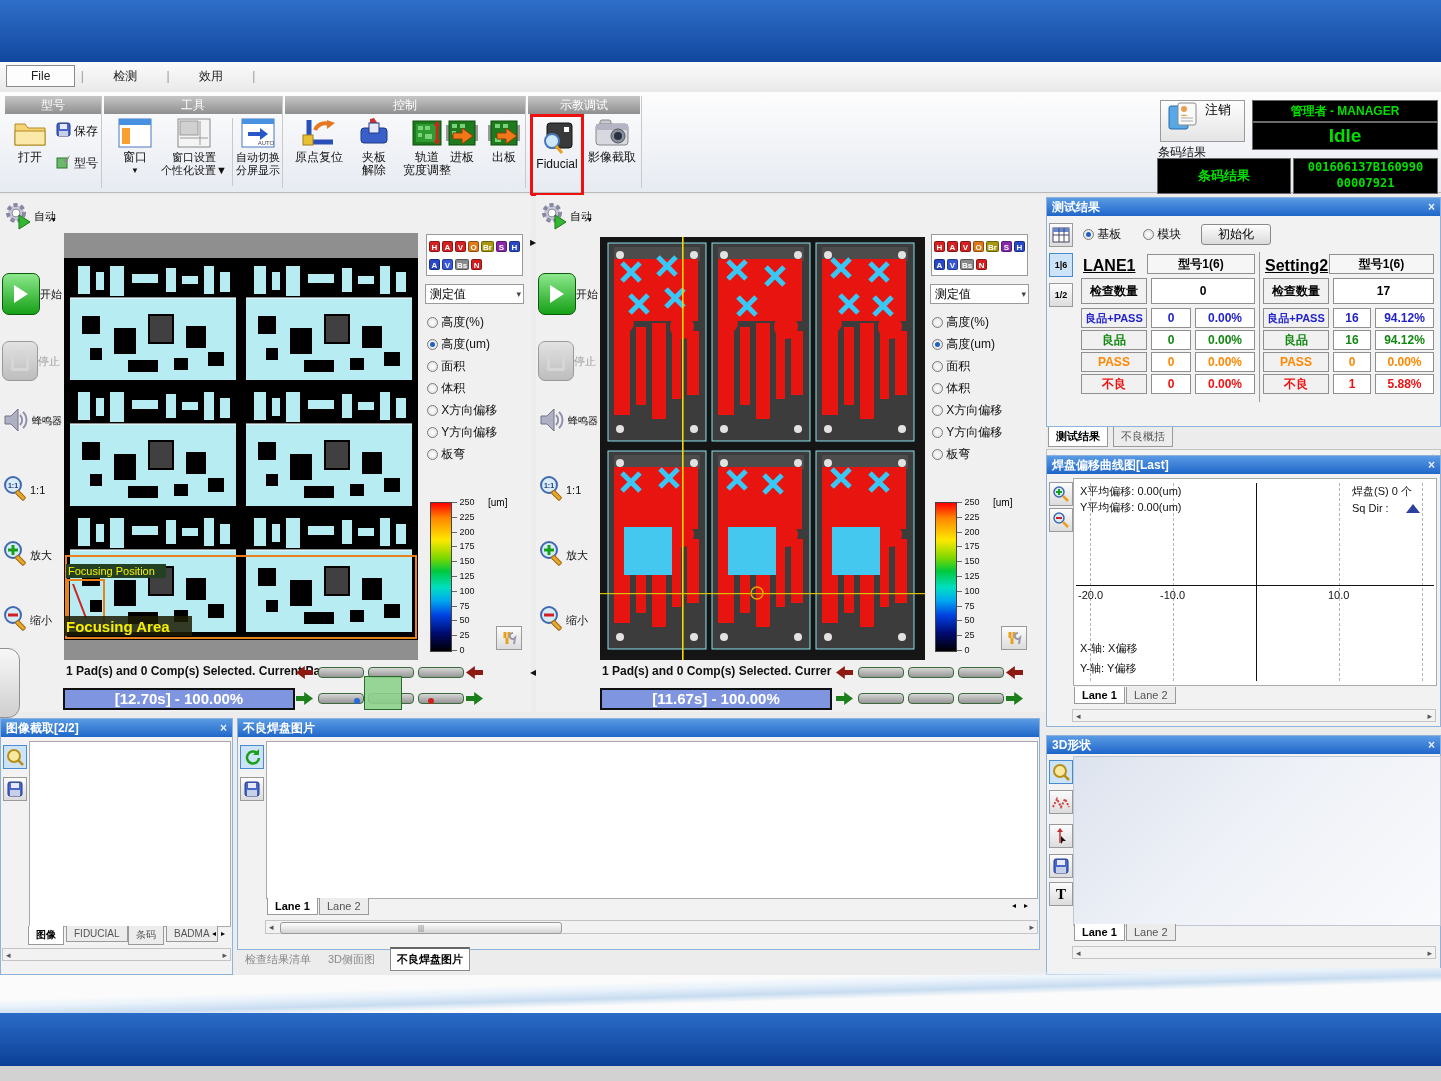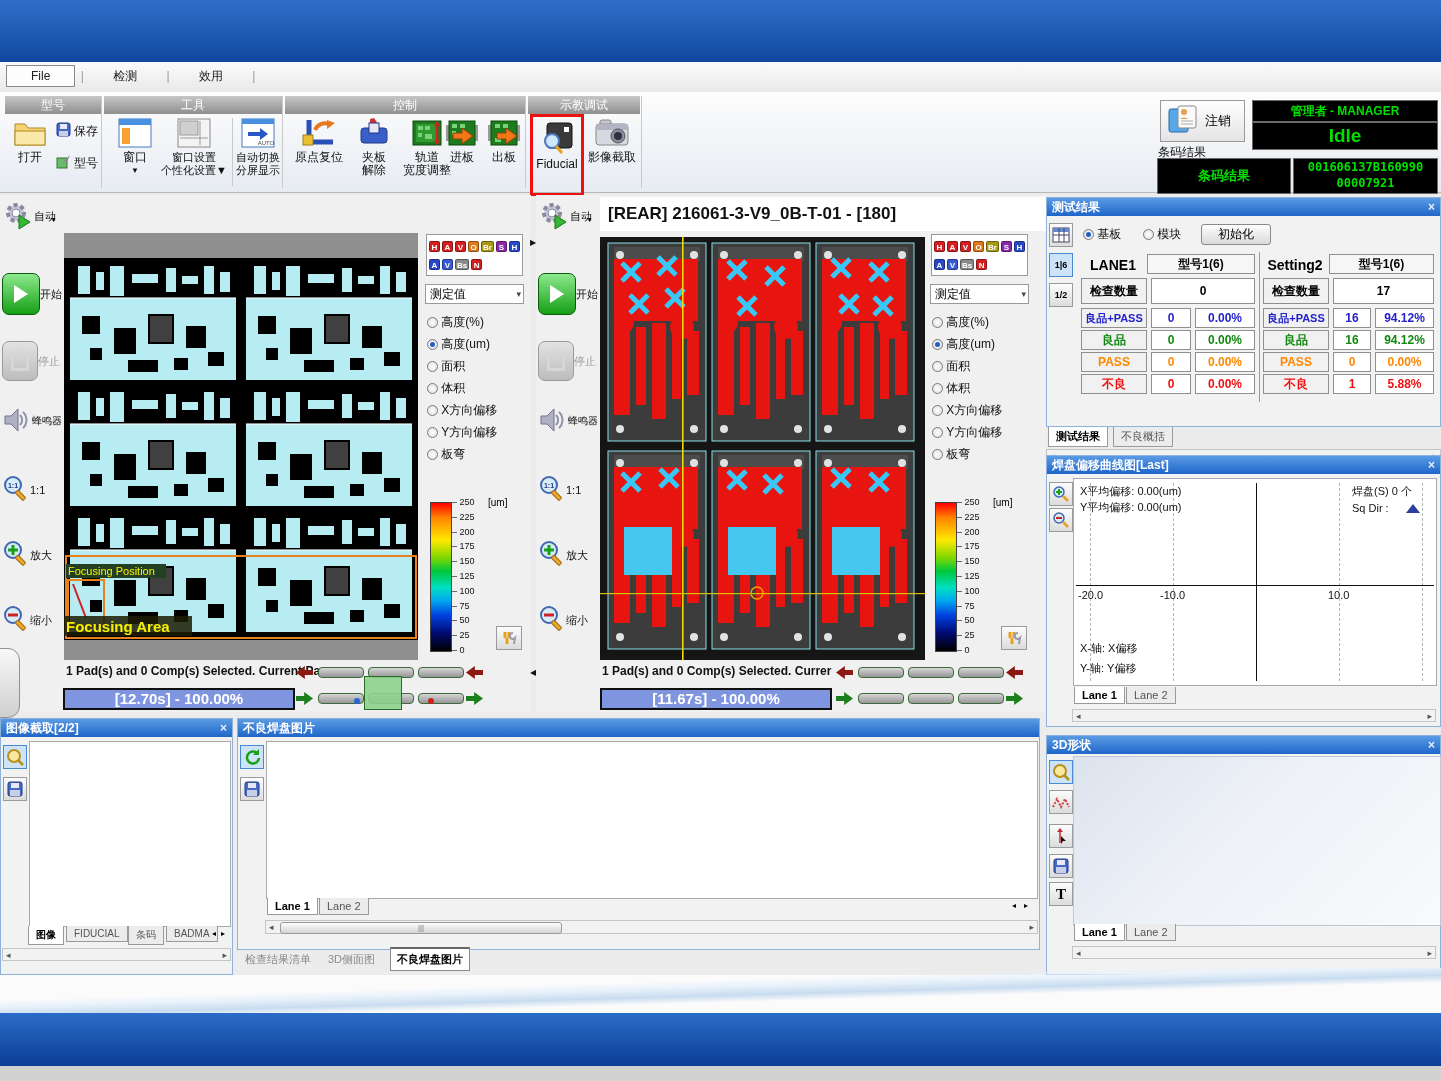--- a/index.html
+++ b/index.html
@@ -45,21 +45,21 @@
   
   .prog{background:#8095df;border:2px solid #101010;color:#fff;font-weight:bold;font-size:15px;text-align:center;box-sizing:border-box}
   .cbar{position:absolute;width:44px;height:9px;background:linear-gradient(#d6d6d6,#969696);border:1px solid #3c6a3c;border-radius:4px}
   .arrL{position:absolute;width:17px;height:13px;clip-path:polygon(0 50%,52% 0,52% 30%,100% 30%,100% 70%,52% 70%,52% 100%)}
   .arrR{position:absolute;width:17px;height:13px;clip-path:polygon(100% 50%,48% 0,48% 30%,0 30%,0 70%,48% 70%,48% 100%)}
   .red{background:#8d1a12}.grn{background:#1b7f1b}
   
   .rc{position:absolute;border:1px solid #8f8f8f;background:#fff;font-size:12px;font-weight:bold;text-align:center;box-sizing:border-box;overflow:hidden}
   .rlab{background:#f1f1f1}
   .c-blue{color:#2222cc}.c-green{color:#118811}.c-orange{color:#ff8800}.c-red{color:#ee1111}
-  .lane-name{font-size:14px;font-weight:bold;text-align:center}
+  .lane-name{font-size:16px;font-weight:bold;text-decoration:underline;}
   .btn3d{background:linear-gradient(#fdfdfd,#dadada);border:1px solid #8a8a8a;font-size:12px;text-align:center;box-sizing:border-box}
   
   .tab{position:absolute;font-size:11px;color:#555;background:#ececec;border:1px solid #9a9a9a;border-top:none;padding:2px 7px;box-sizing:border-box;white-space:nowrap}
   .tab.act{background:#fff;color:#000;font-weight:bold}
   .otab{position:absolute;font-size:11px;color:#8a8a8a;padding:3px 6px;white-space:nowrap}
   .otab.act{background:#fff;border:1px solid #8a8a8a;border-top:2px solid #666;color:#000;font-weight:bold}
   .hscroll{position:absolute;background:#f2f2f2;border:1px solid #c4c4c4;font-size:9px;color:#555;box-sizing:border-box}
   .hscroll .ar{position:absolute;top:1px;line-height:11px}
   .thumb{position:absolute;background:linear-gradient(#fdfdfd,#d4d4d4);border:1px solid #9a9a9a;border-radius:3px;font-size:8px;color:#777;text-align:center;line-height:9px}
   .dash-v{position:absolute;border-left:1px dashed #b4b4b4}
@@ -229,21 +229,21 @@
       <span><svg width="36" height="30">
             <rect x="6" y="2" width="11" height="6" rx="2" fill="#c8c8d0" stroke="#888"></rect>
             <rect x="2" y="6" width="32" height="21" rx="3" fill="#d8d8e0" stroke="#888"></rect>
             <rect x="2" y="6" width="32" height="6" fill="#b4b4c4"></rect>
             <circle cx="24" cy="18" r="7" fill="#8890a0" stroke="#555"></circle>
             <circle cx="24" cy="18" r="4" fill="#2c3040"></circle>
           </svg></span>
       <span>影像截取</span>
     </div>
 
-    <div class="abs" style="left:1160px;top:8px;width:85px;height:42px;border:1px solid #9a9a9a;background:linear-gradient(#fefefe,#e4e4e4);display:flex;align-items:center;gap:6px;padding-left:6px;box-sizing:border-box">
+    <div class="abs" style="left:1160px;top:8px;width:85px;height:42px;border:1px solid #9a9a9a;background:linear-gradient(#fefefe,#e4e4e4);display:flex;gap:6px;padding-left:6px;box-sizing:border-box">
       <span><svg width="32" height="30">
             <rect x="2" y="5" width="19" height="23" rx="2" fill="#58a8e8" stroke="#2868a8"></rect>
             <rect x="11" y="2" width="18" height="22" rx="2" fill="#fafafa" stroke="#8a8a8a"></rect>
             <circle cx="17" cy="8" r="3" fill="#e8a050"></circle>
             <path d="M13 15 a5 4 0 0 1 8 0 z" fill="#e8a050"></path>
             <line x1="14" y1="17" x2="26" y2="17" stroke="#aaa"></line>
             <line x1="14" y1="20" x2="26" y2="20" stroke="#aaa"></line>
           </svg></span>
       <span style="font-size:13px">注销</span>
     </div>
@@ -467,21 +467,20 @@
     </div>
     <div class="abs sbtn" style="left:2px;top:410px">
       <span><svg width="28" height="28">
             <circle cx="11" cy="10" r="8" fill="#d8ecf8" stroke="#4068b0" stroke-width="2"></circle>
             <path d="M6 10 h10" stroke="#d02020" stroke-width="3"></path>
             <rect x="16" y="15" width="11" height="4" rx="1" transform="rotate(45 16 15)" fill="#e8a828" stroke="#a06818"></rect>
           </svg></span>
       <span>缩小</span>
     </div>
 
-    <div class="abs" style="left:64px;top:2px;width:446px;height:34px;background:#fff;font-size:17px;font-weight:bold;color:#111;line-height:34px;padding-left:8px;box-sizing:border-box">[REAR] 216061-3-V9_0B-T-01 - [180]</div>
 
     <div class="abs" style="left:64px;top:42px;width:325px;height:423px;background:#151515">
       <svg width="325" height="423" viewBox="0 0 325 423">
         <rect width="325" height="423" fill="#151515"></rect>
         <defs>
           <g id="rbase">
             <rect width="98" height="198" fill="#3c3c3c" stroke="#8ae0ea" stroke-width="1"></rect>
             <rect x="6" y="4" width="86" height="14" fill="#4c4c4c"></rect>
             <circle cx="12" cy="12" r="4" fill="#e2e2e2"></circle>
               <circle cx="86" cy="12" r="4" fill="#e2e2e2"></circle>

